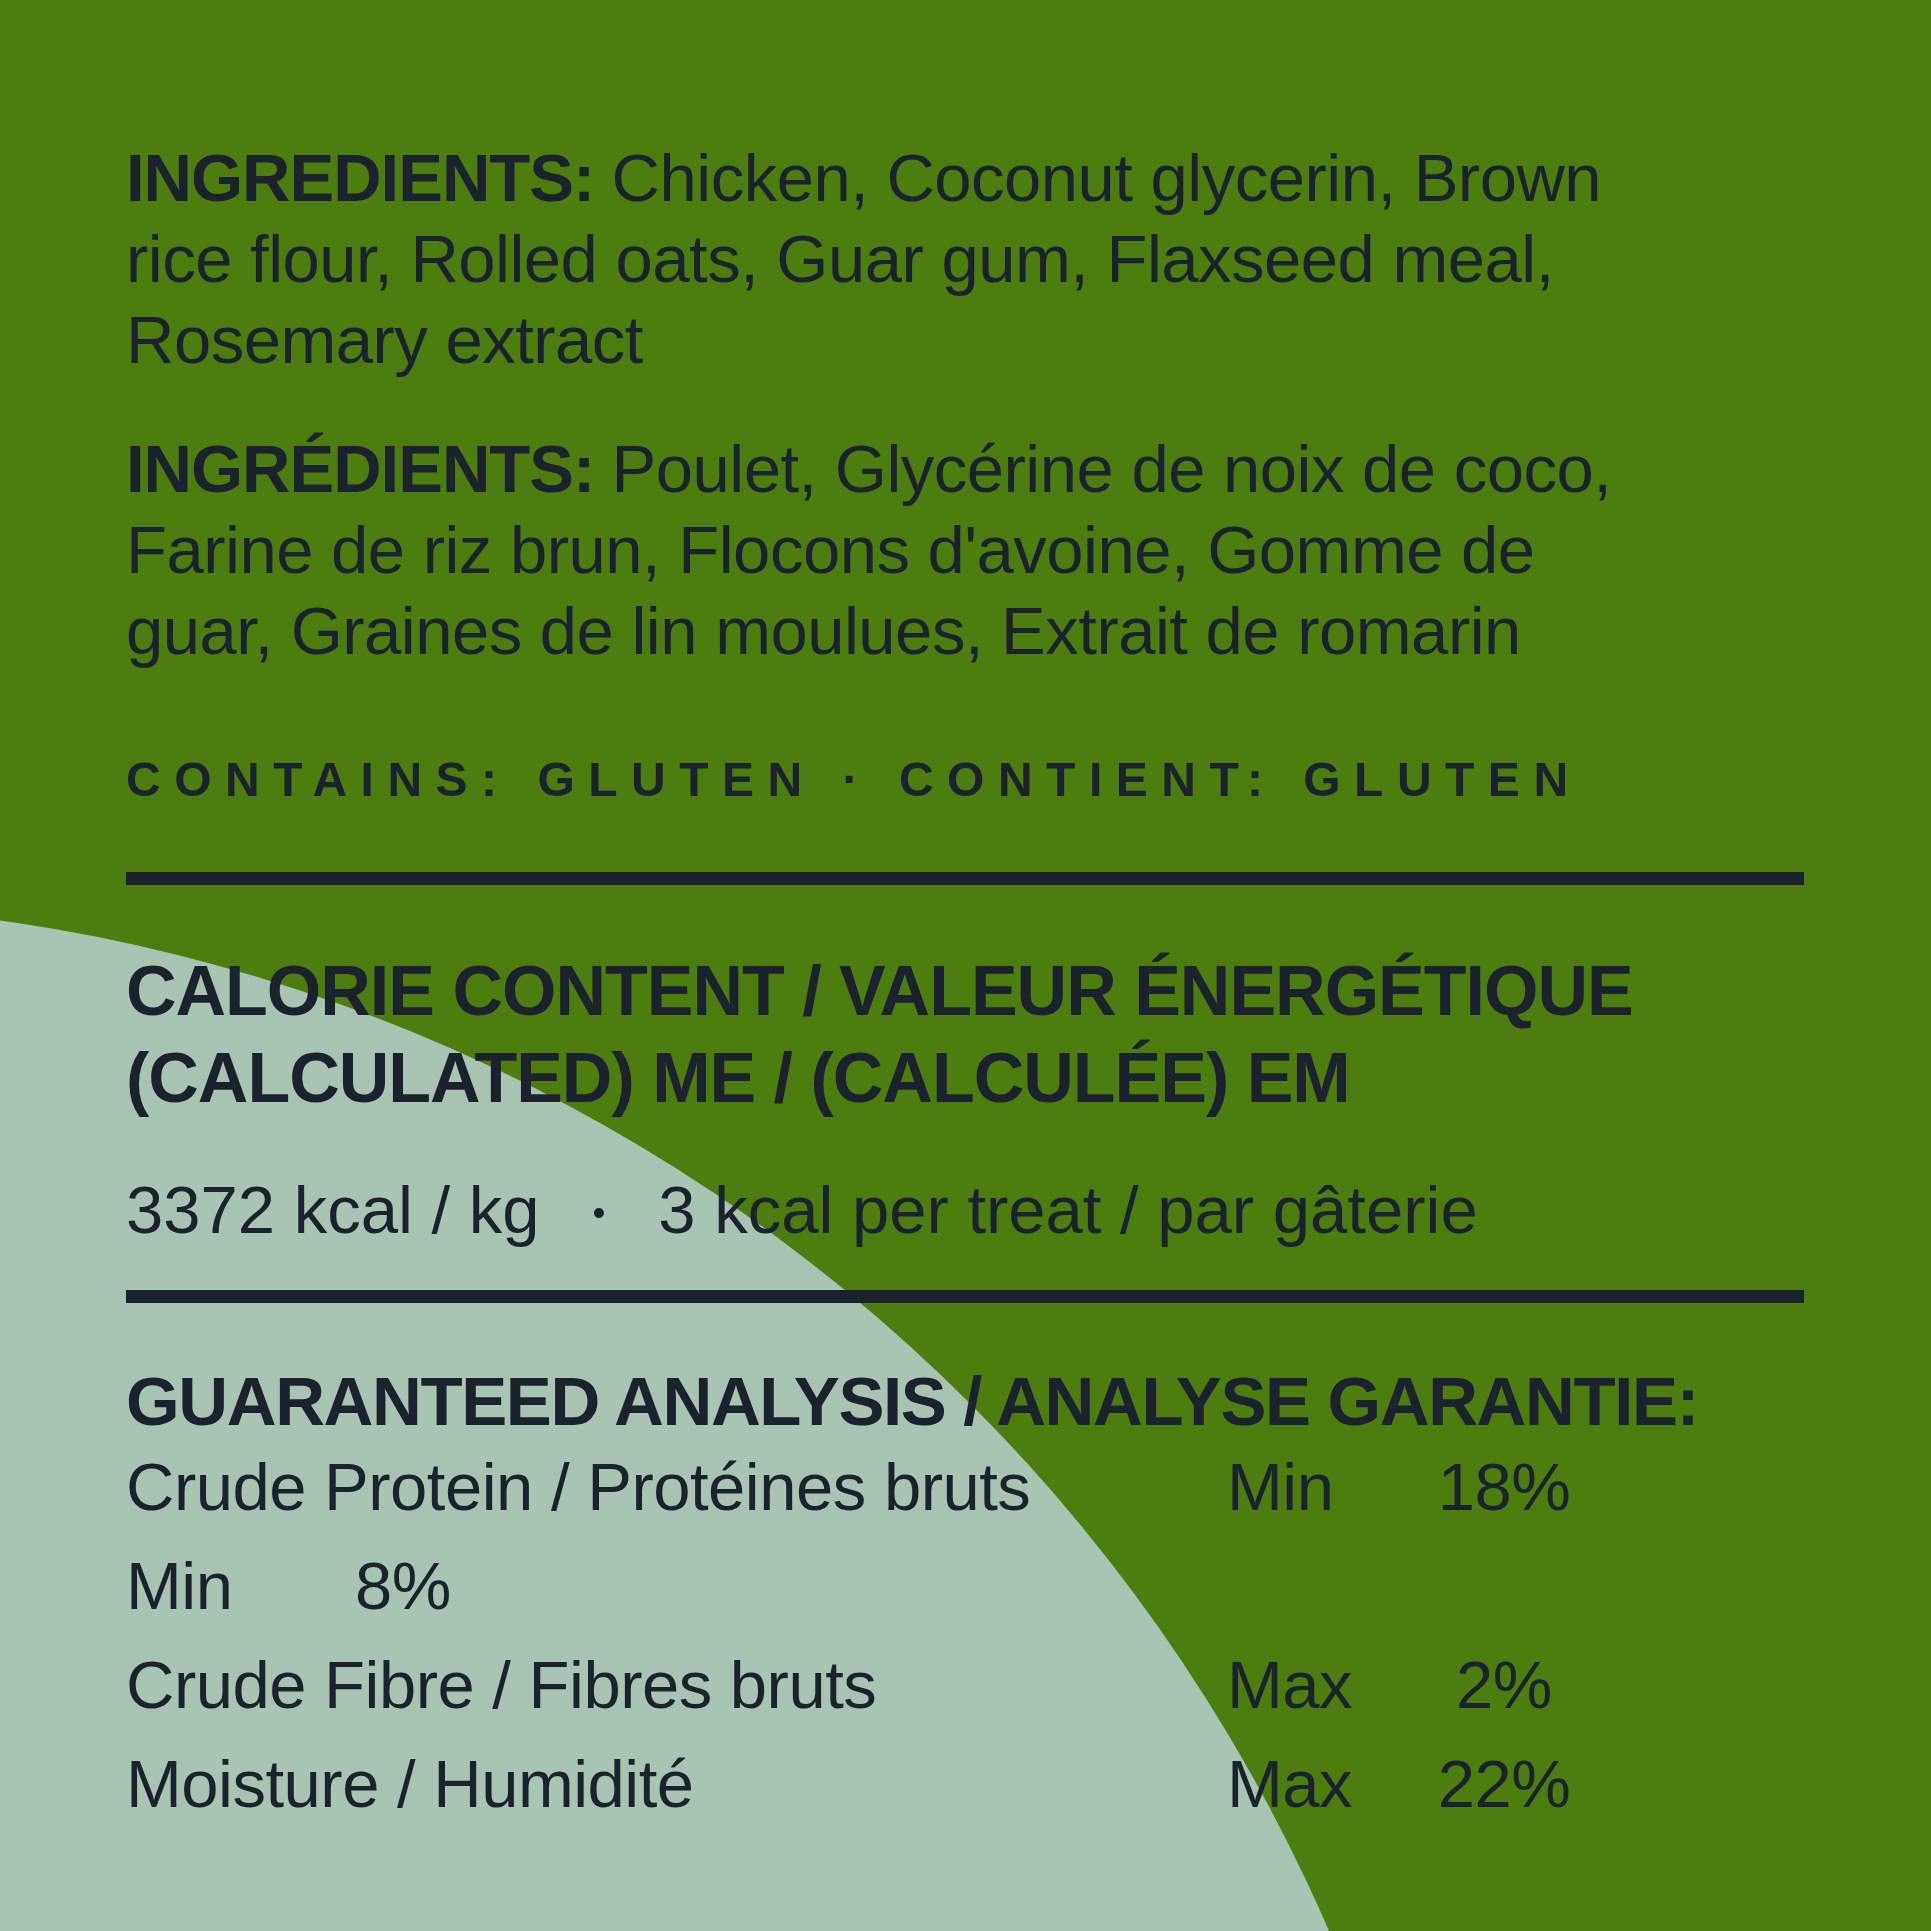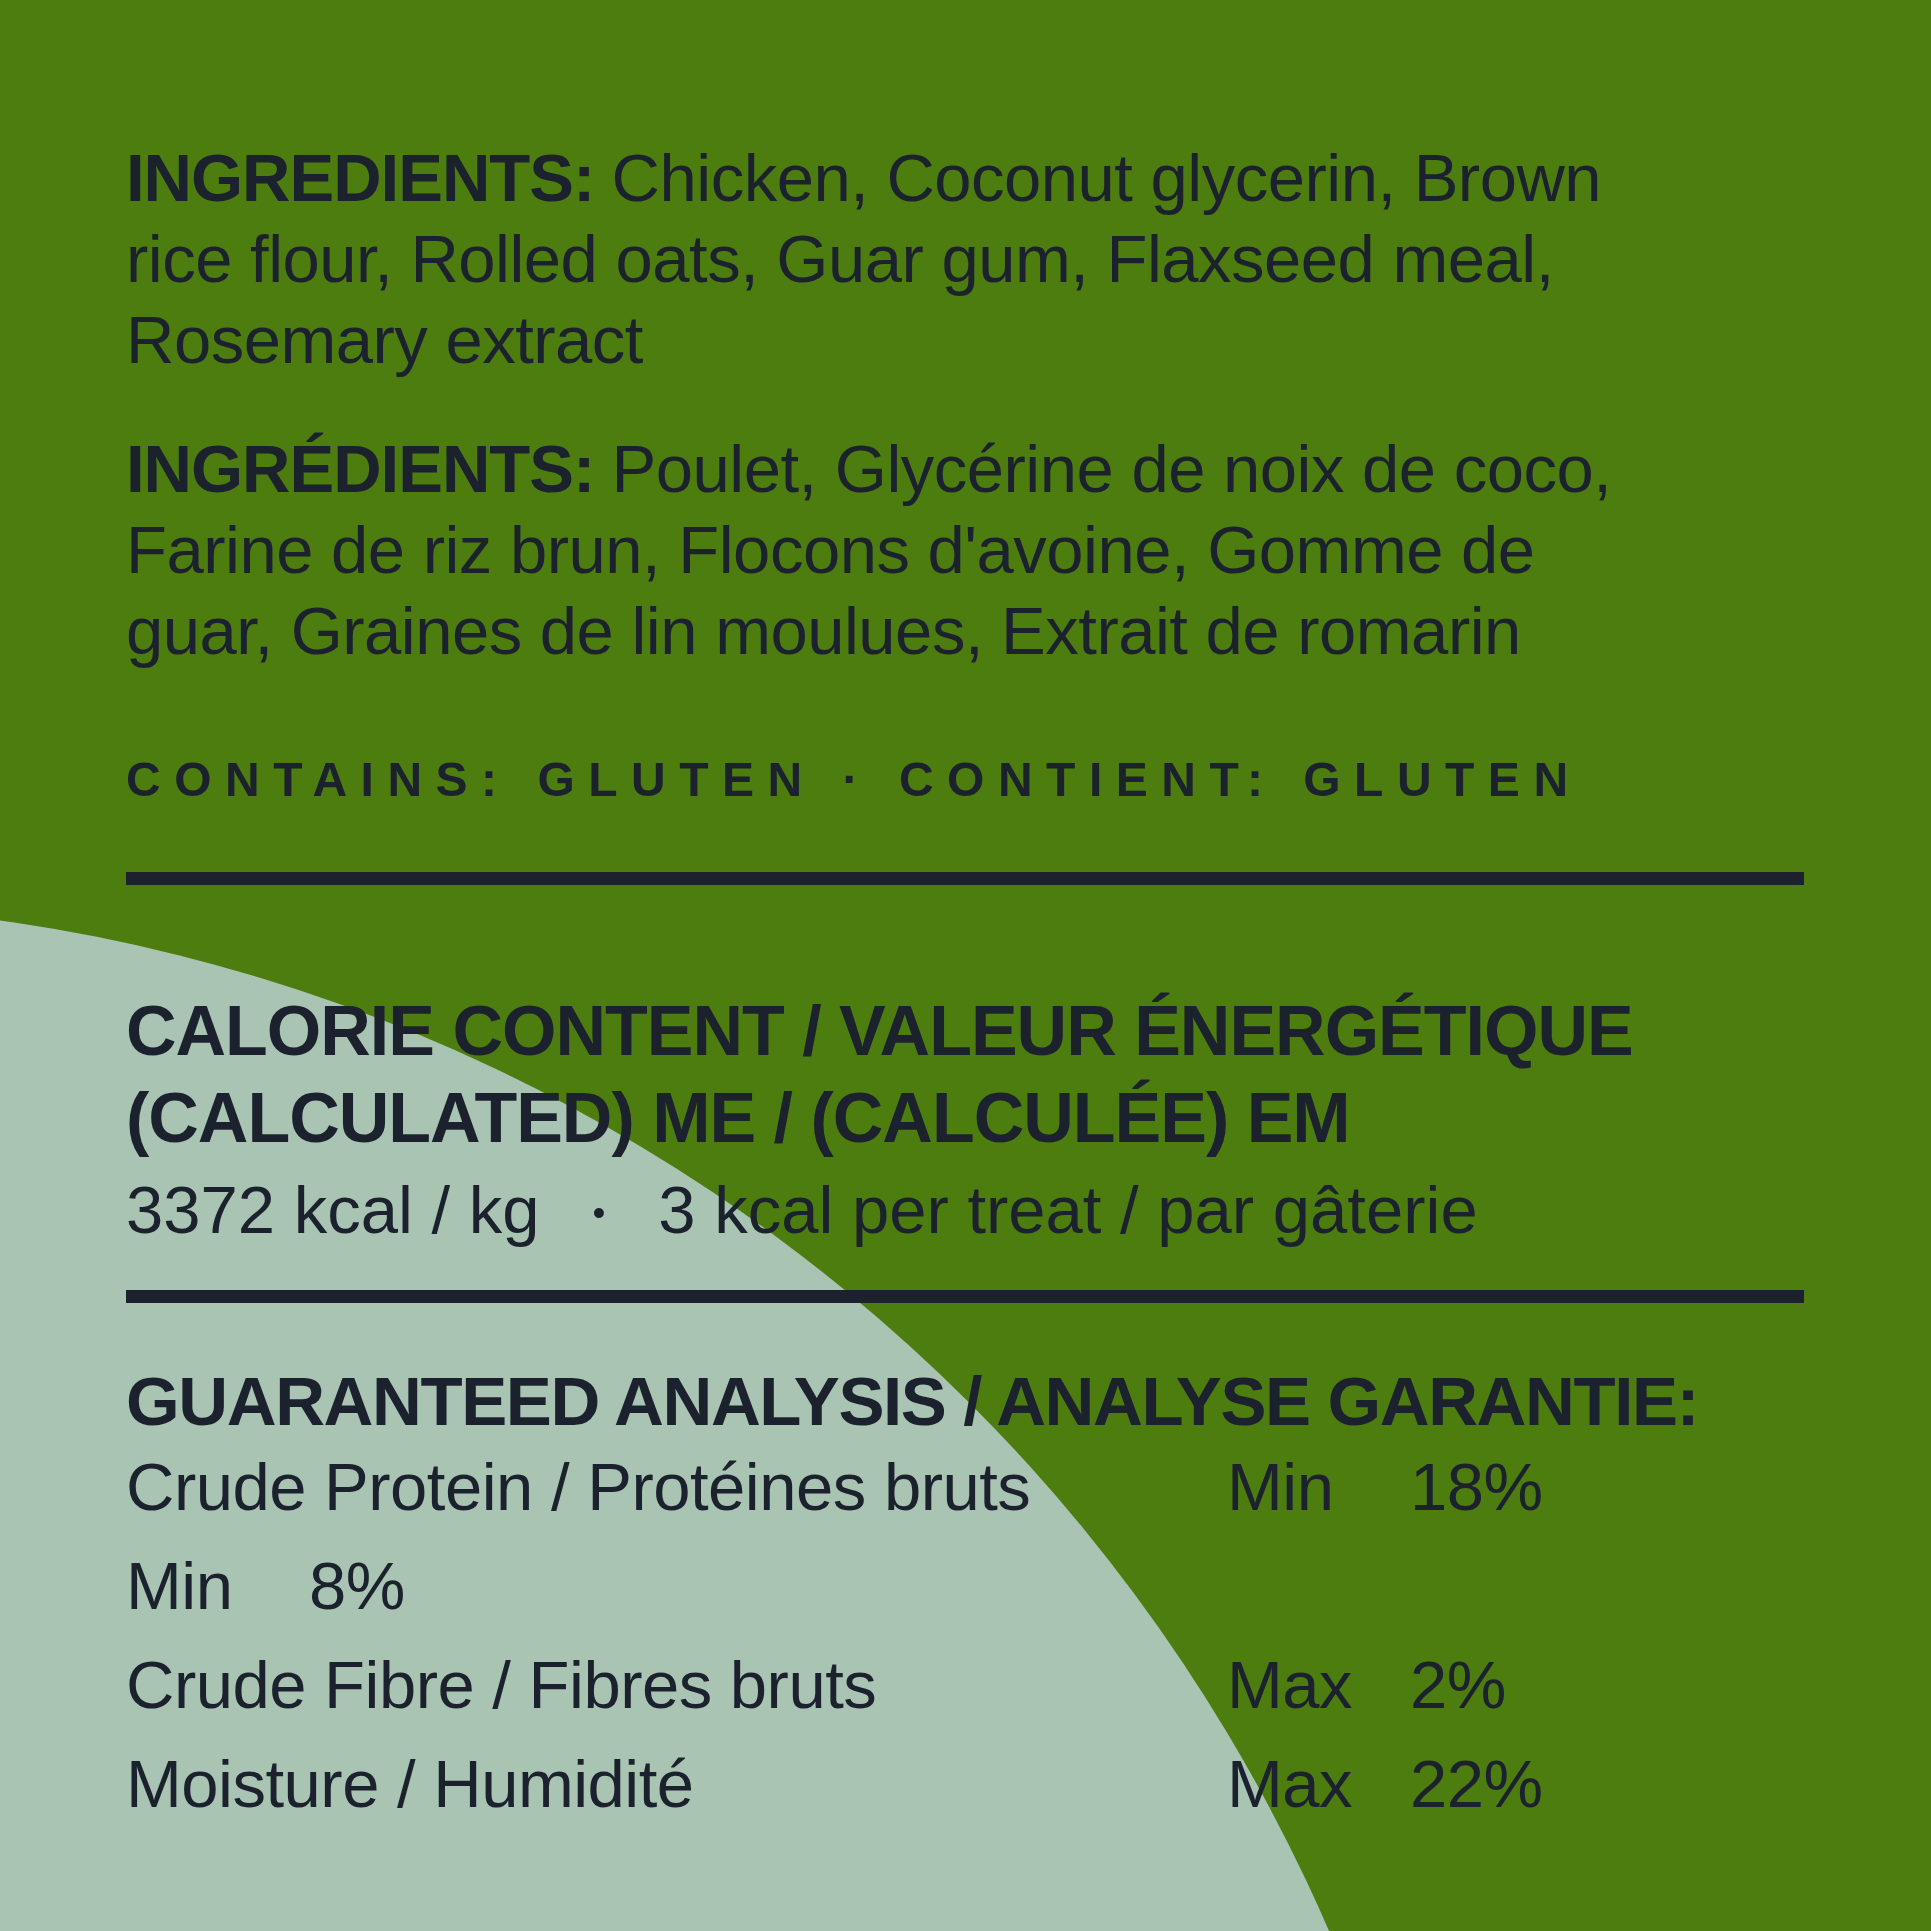--- a/index.html
+++ b/index.html
@@ -58,21 +58,20 @@
     background: #1b222d;
   }
   .divider-1 { top: 872px; }
   .divider-2 { top: 1290px; }
   .cal-heading {
     top: 948px;
     font-size: 70px;
     line-height: 87px;
     font-weight: bold;
     letter-spacing: -1px;
-    margin-top: 40px;
   }
   .cal-values {
     top: 1153px;
     font-size: 67px;
     line-height: 81px;
     white-space: nowrap;
     margin-top: 16px;
   }
   .cal-values .bullet {
     display: inline-block;
@@ -95,21 +94,21 @@
   .ga-row {
     display: flex;
     align-items: baseline;
     height: 99px;
     font-size: 67px;
     line-height: 99px;
     letter-spacing: -0.5px;
   }
   .ga-row .lbl { flex: 1 1 auto; text-align: left; }
   .ga-row .qual { flex: 0 0 183px; }
-  .ga-row .val { flex: 0 0 188px; text-align: left; }
+  .ga-row .val { flex: 0 0 188px; text-align: center; }
 </style>
 </head>
 <body>
 
 <div id="canvas">
 
   <div class="accent-circle"></div>
 
   <div class="block para para-en">
     <div>

